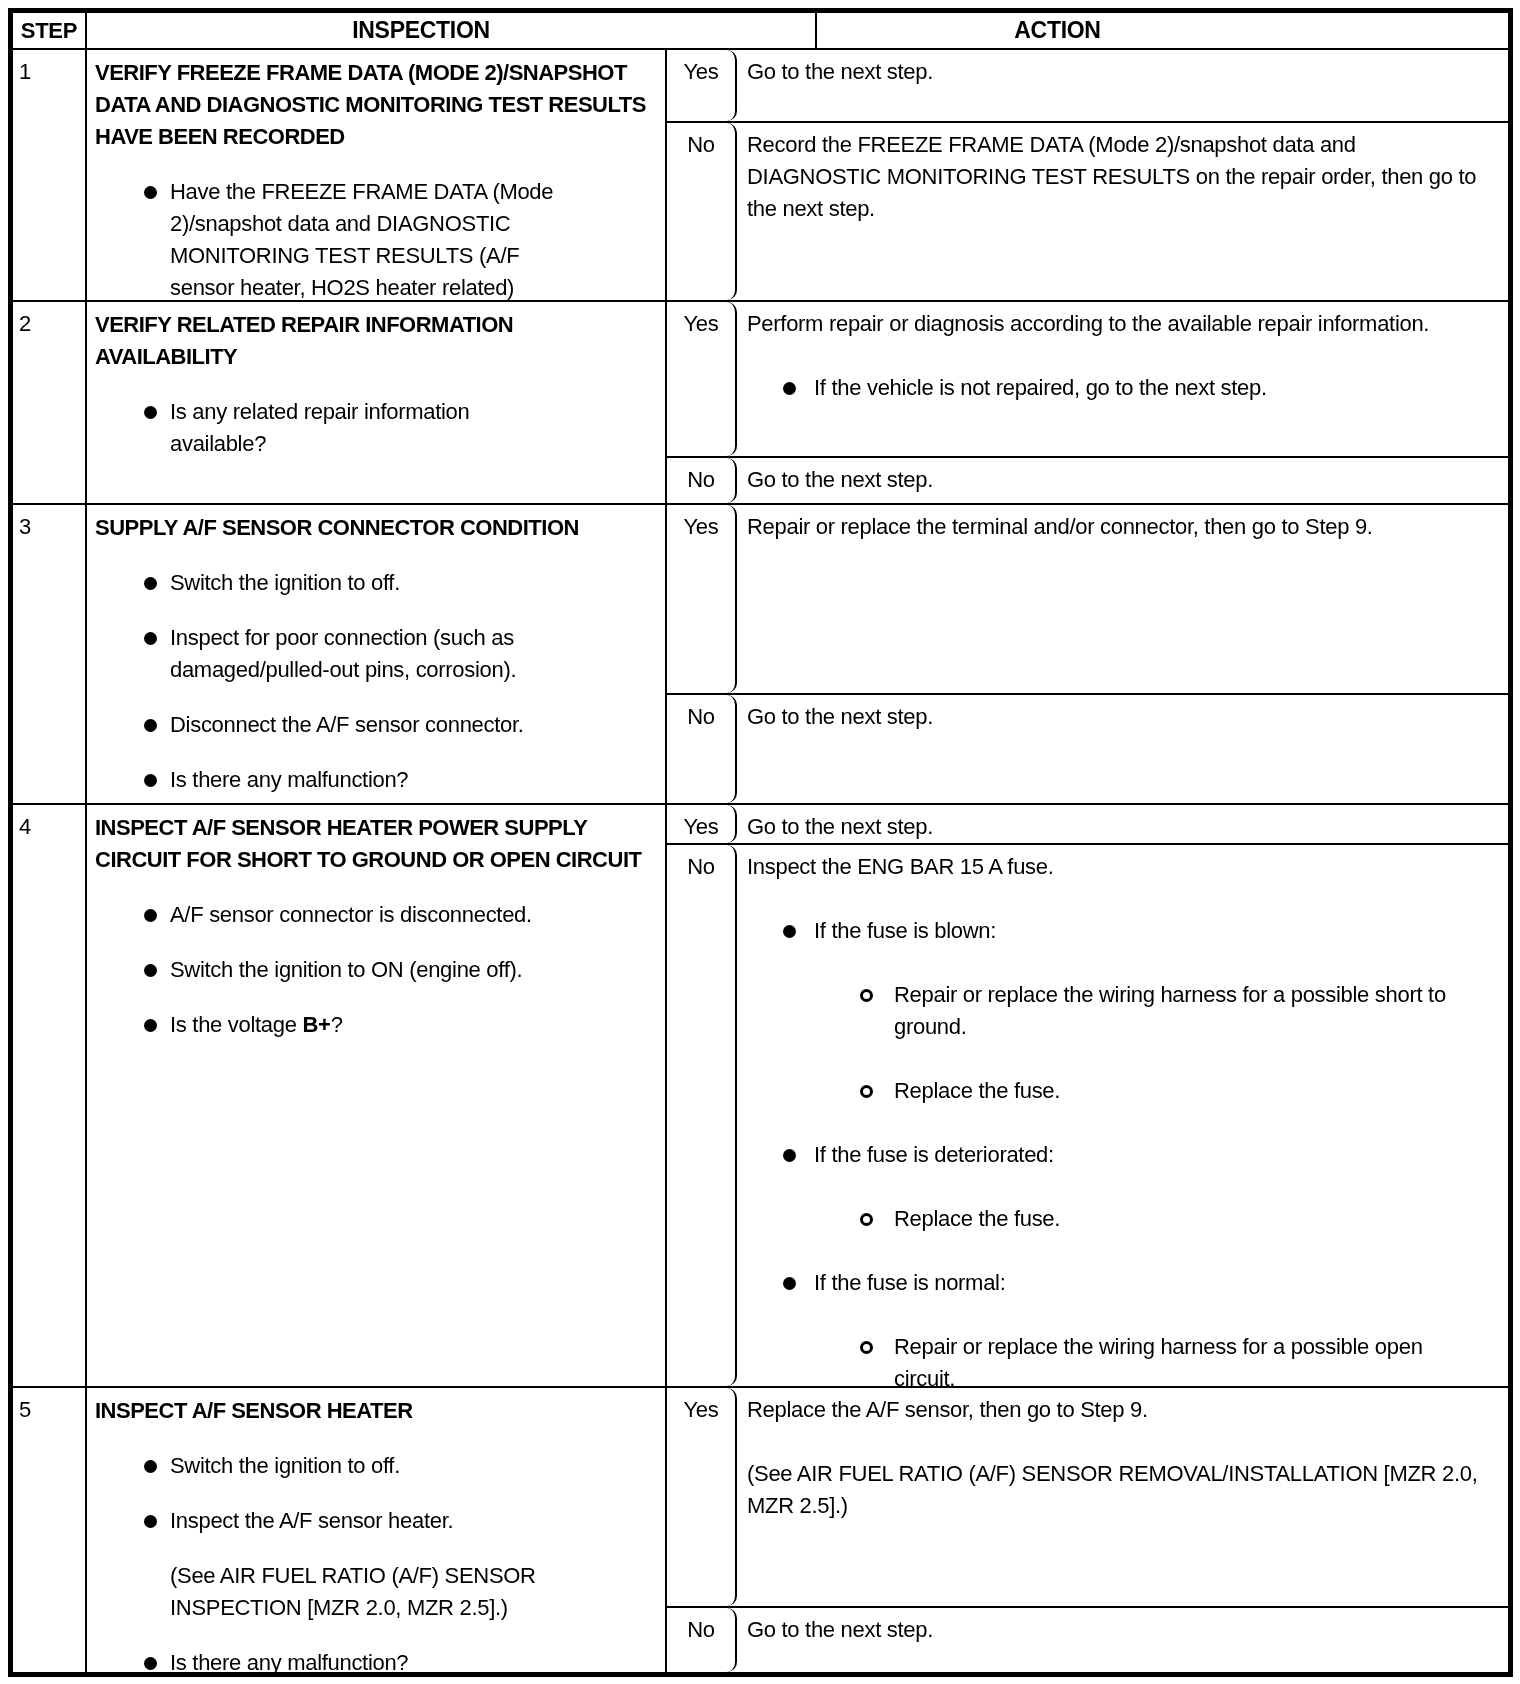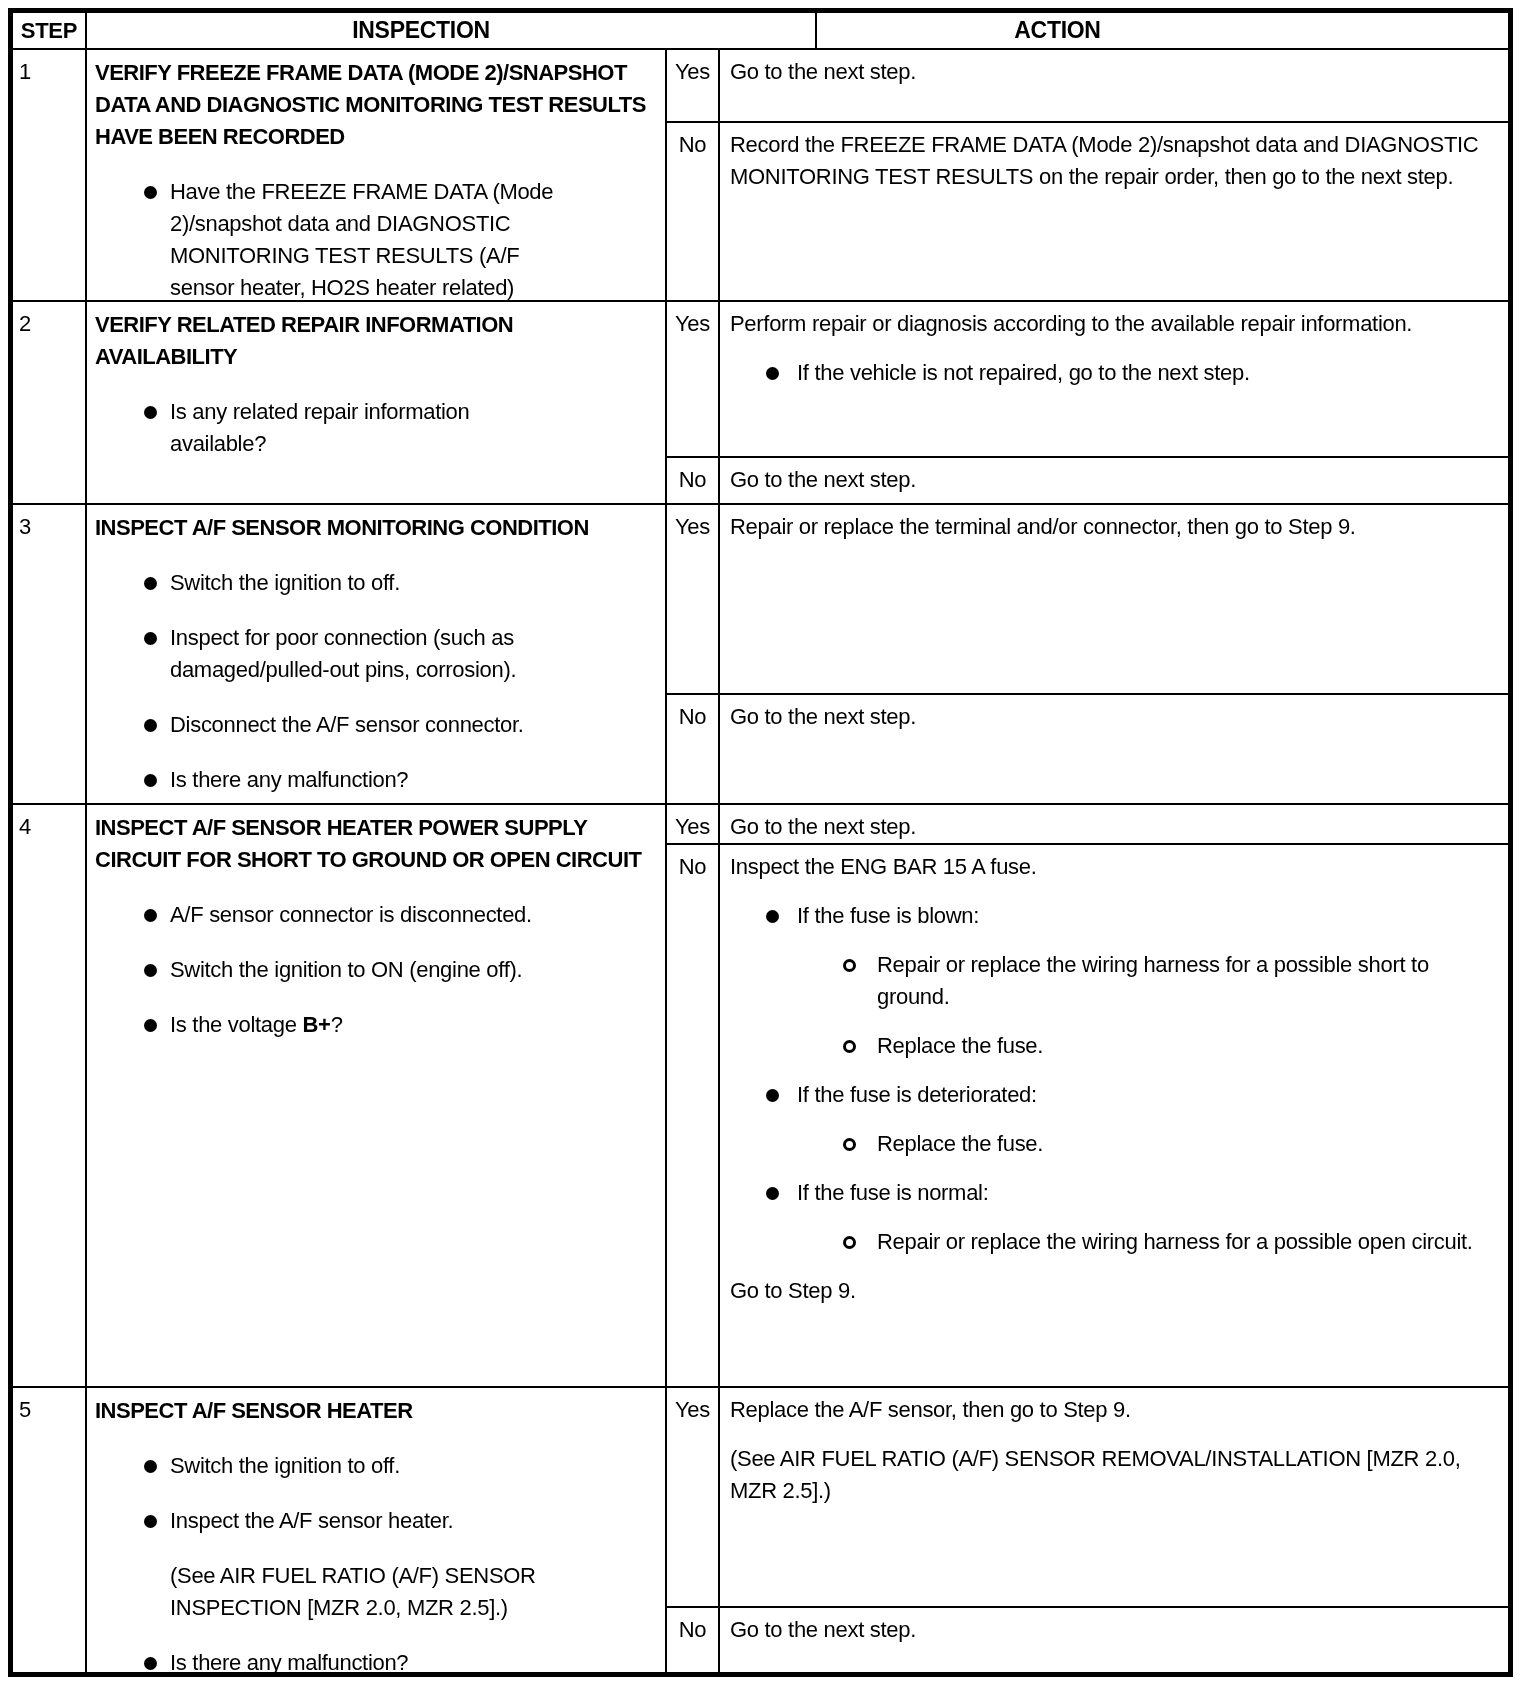--- a/index.html
+++ b/index.html
@@ -55,42 +55,42 @@
     width: 580px; flex: none;
     border-right: 2px solid #000;
     padding: 7px 10px 5px 8px;
     font-size: 22px; line-height: 32px;
     overflow: hidden;
   }
   .c-acts { flex: 1; display: flex; flex-direction: column; min-width: 0; }
   .subrow { display: flex; border-bottom: 2px solid #000; overflow: hidden; }
   .c-acts .subrow:last-child { border-bottom: none; }
   .c-yn {
-    width: 53px; flex: none;
+    width: 70px; flex: none;
     border-right: 2px solid #000;
     padding-top: 6px;
     text-align: center;
-    font-size: 22px; line-height: 32px;
+    font-size: 22px; line-height: 32px; border-radius: 10px;
   }
   .c-act {
     flex: 1;
     padding: 6px 20px 5px 10px;
     font-size: 22px; line-height: 32px;
     overflow: hidden;
     min-width: 0;
   }
   .title { font-weight: bold; letter-spacing: -0.5px; }
   .item { position: relative; }
   
   .c-insp .item { margin-top: 23px; }
   .c-insp .item.bullet { padding-left: 75px; padding-right: 88px; }
   .c-insp .item.note   { padding-left: 75px; padding-right: 88px; }
   .c-insp .item.bullet .dot { left: 49px; }
   
-  .c-act .item { margin-top: 17px; }
+  .c-act .item { margin-top: 32px; }
   .c-act .item:first-child { margin-top: 0; }
   .c-act .item.bullet { padding-left: 67px; }
   .c-act .item.bullet .dot { left: 36px; }
   .c-act .item.sub { padding-left: 147px; }
   .c-act .item.sub .ring { left: 113px; }
   .dot {
     position: absolute; top: 10px;
     width: 13px; height: 13px;
     background: #000; border-radius: 50%;
   }
@@ -165,21 +165,21 @@
                 <div class="item text"><span class="txt">Go to the next step.</span></div>
               </div>
             </div>
           </div>
         </div>
         <div class="row body-row" style="flex: 0 0 auto; height: 300px;">
           <div class="c-step">
             <div>3</div>
           </div>
           <div class="c-insp">
-            <div class="title">INSPECT A/F SENSOR MONITORING CONDITION</div>
+            <div class="title">SUPPLY A/F SENSOR CONNECTOR CONDITION</div>
             <div class="item bullet"><span class="dot"></span><span class="txt">Switch the ignition to off.</span></div>
             <div class="item bullet"><span class="dot"></span><span class="txt">Inspect for poor connection (such as damaged/pulled-out pins, corrosion).</span></div>
             <div class="item bullet"><span class="dot"></span><span class="txt">Disconnect the A/F sensor connector.</span></div>
             <div class="item bullet"><span class="dot"></span><span class="txt">Is there any malfunction?</span></div>
           </div>
           <div class="c-acts">
             <div class="subrow" style="flex: 0 0 auto; height: 190px;">
               <div class="c-yn">
                 <div>Yes</div>
               </div>

